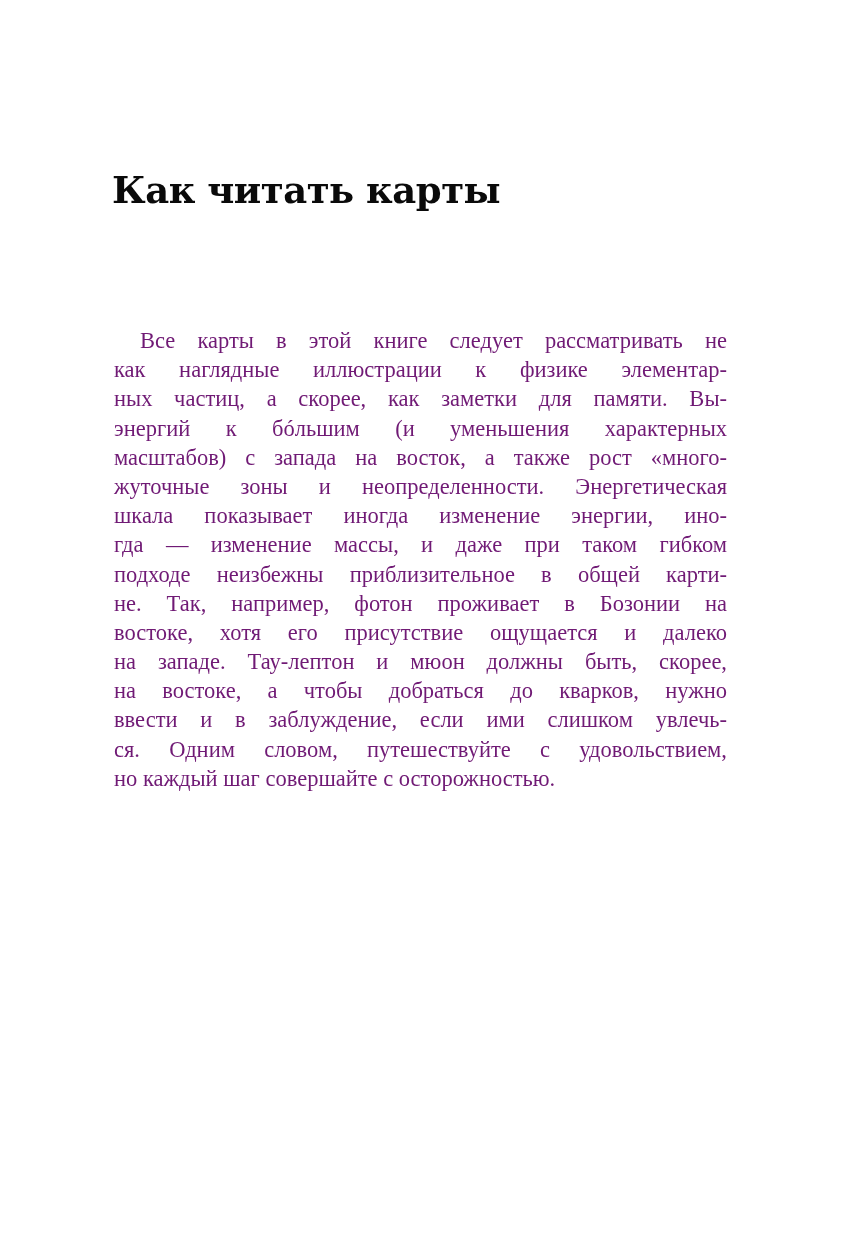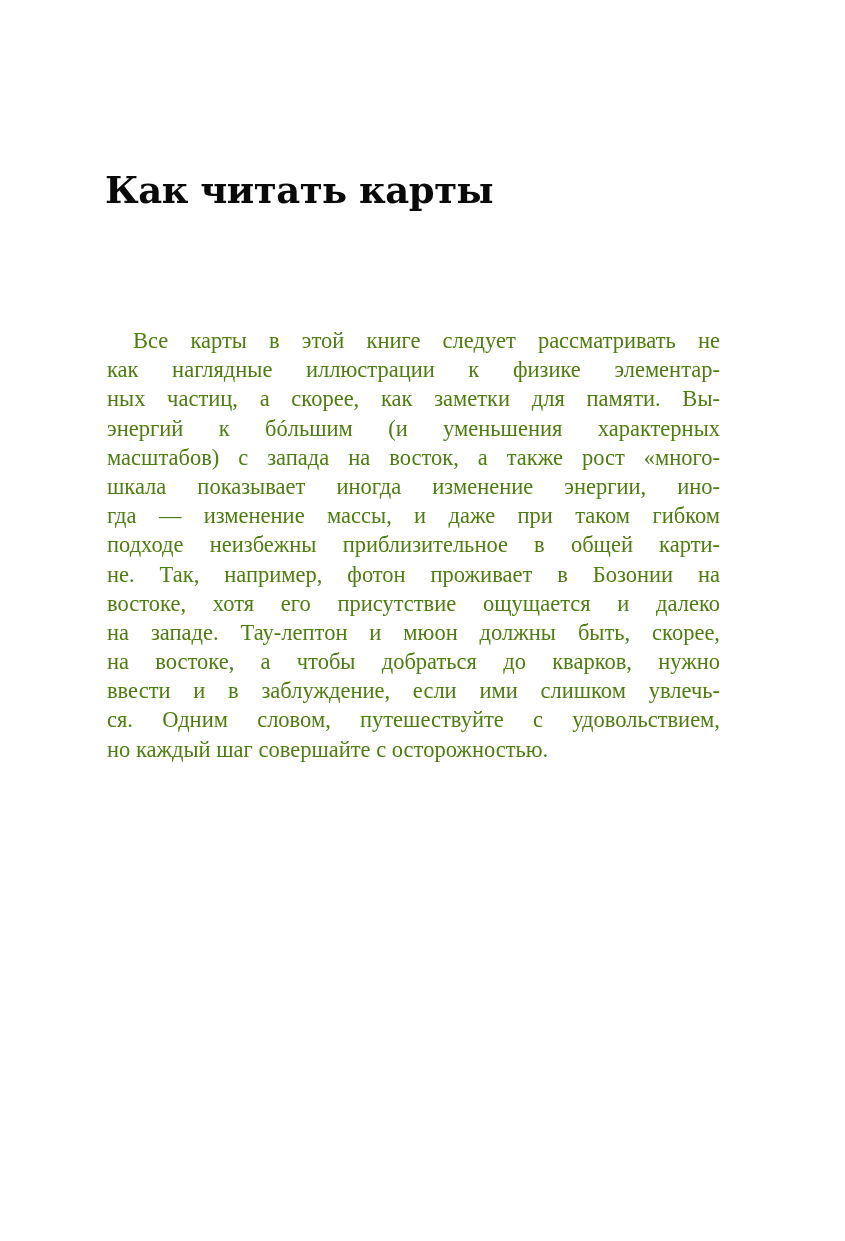--- a/index.html
+++ b/index.html
@@ -9,21 +9,21 @@
     }
     body {
       width: 845px;
       height: 1241px;
       position: relative;
       overflow: hidden;
       color: #111111;
     }
     .page {
       position: absolute;
-      left: 5px;
+      left: 12px;
       top: 0;
       width: 777px;
       height: 1241px;
     }
     .chapter-title {
       position: absolute;
       left: 100px;
       top: 164px;
       margin: 0;
       font-family: "DejaVu Serif", serif;
@@ -34,21 +34,21 @@
       color: #0a0a0a;
     }
     .body-text {
       position: absolute;
       left: 102px;
       top: 326px;
       width: 613px;
       font-family: "Liberation Serif", serif;
       font-size: 22.5px;
       line-height: 29.2px;
-      color: #4d7c0f;
+      color: #701a75;
     }
     .line {
       display: block;
       text-align: justify;
       text-align-last: justify;
       white-space: nowrap;
       height: 29.2px;
       overflow: visible;
     }
     .line.first {
@@ -63,20 +63,21 @@
 
 <div class="page">
   <h1 class="chapter-title">Как читать карты</h1>
 
   <div class="body-text">
     <span class="line first">Все карты в этой книге следует рассматривать не</span>
     <span class="line">как наглядные иллюстрации к физике элементар-</span>
     <span class="line">ных частиц, а скорее, как заметки для памяти. Вы-</span>
     <span class="line">энергий к бóльшим (и уменьшения характерных</span>
     <span class="line">масштабов) с запада на восток, а также рост «много-</span>
+    <span class="line">жуточные зоны и неопределенности. Энергетическая</span>
     <span class="line">шкала показывает иногда изменение энергии, ино-</span>
     <span class="line">гда — изменение массы, и даже при таком гибком</span>
     <span class="line">подходе неизбежны приблизительное в общей карти-</span>
     <span class="line">не. Так, например, фотон проживает в Бозонии на</span>
     <span class="line">востоке, хотя его присутствие ощущается и далеко</span>
     <span class="line">на западе. Тау-лептон и мюон должны быть, скорее,</span>
     <span class="line">на востоке, а чтобы добраться до кварков, нужно</span>
     <span class="line">ввести и в заблуждение, если ими слишком увлечь-</span>
     <span class="line">ся. Одним словом, путешествуйте с удовольствием,</span>
     <span class="line last">но каждый шаг совершайте с осторожностью.</span>

